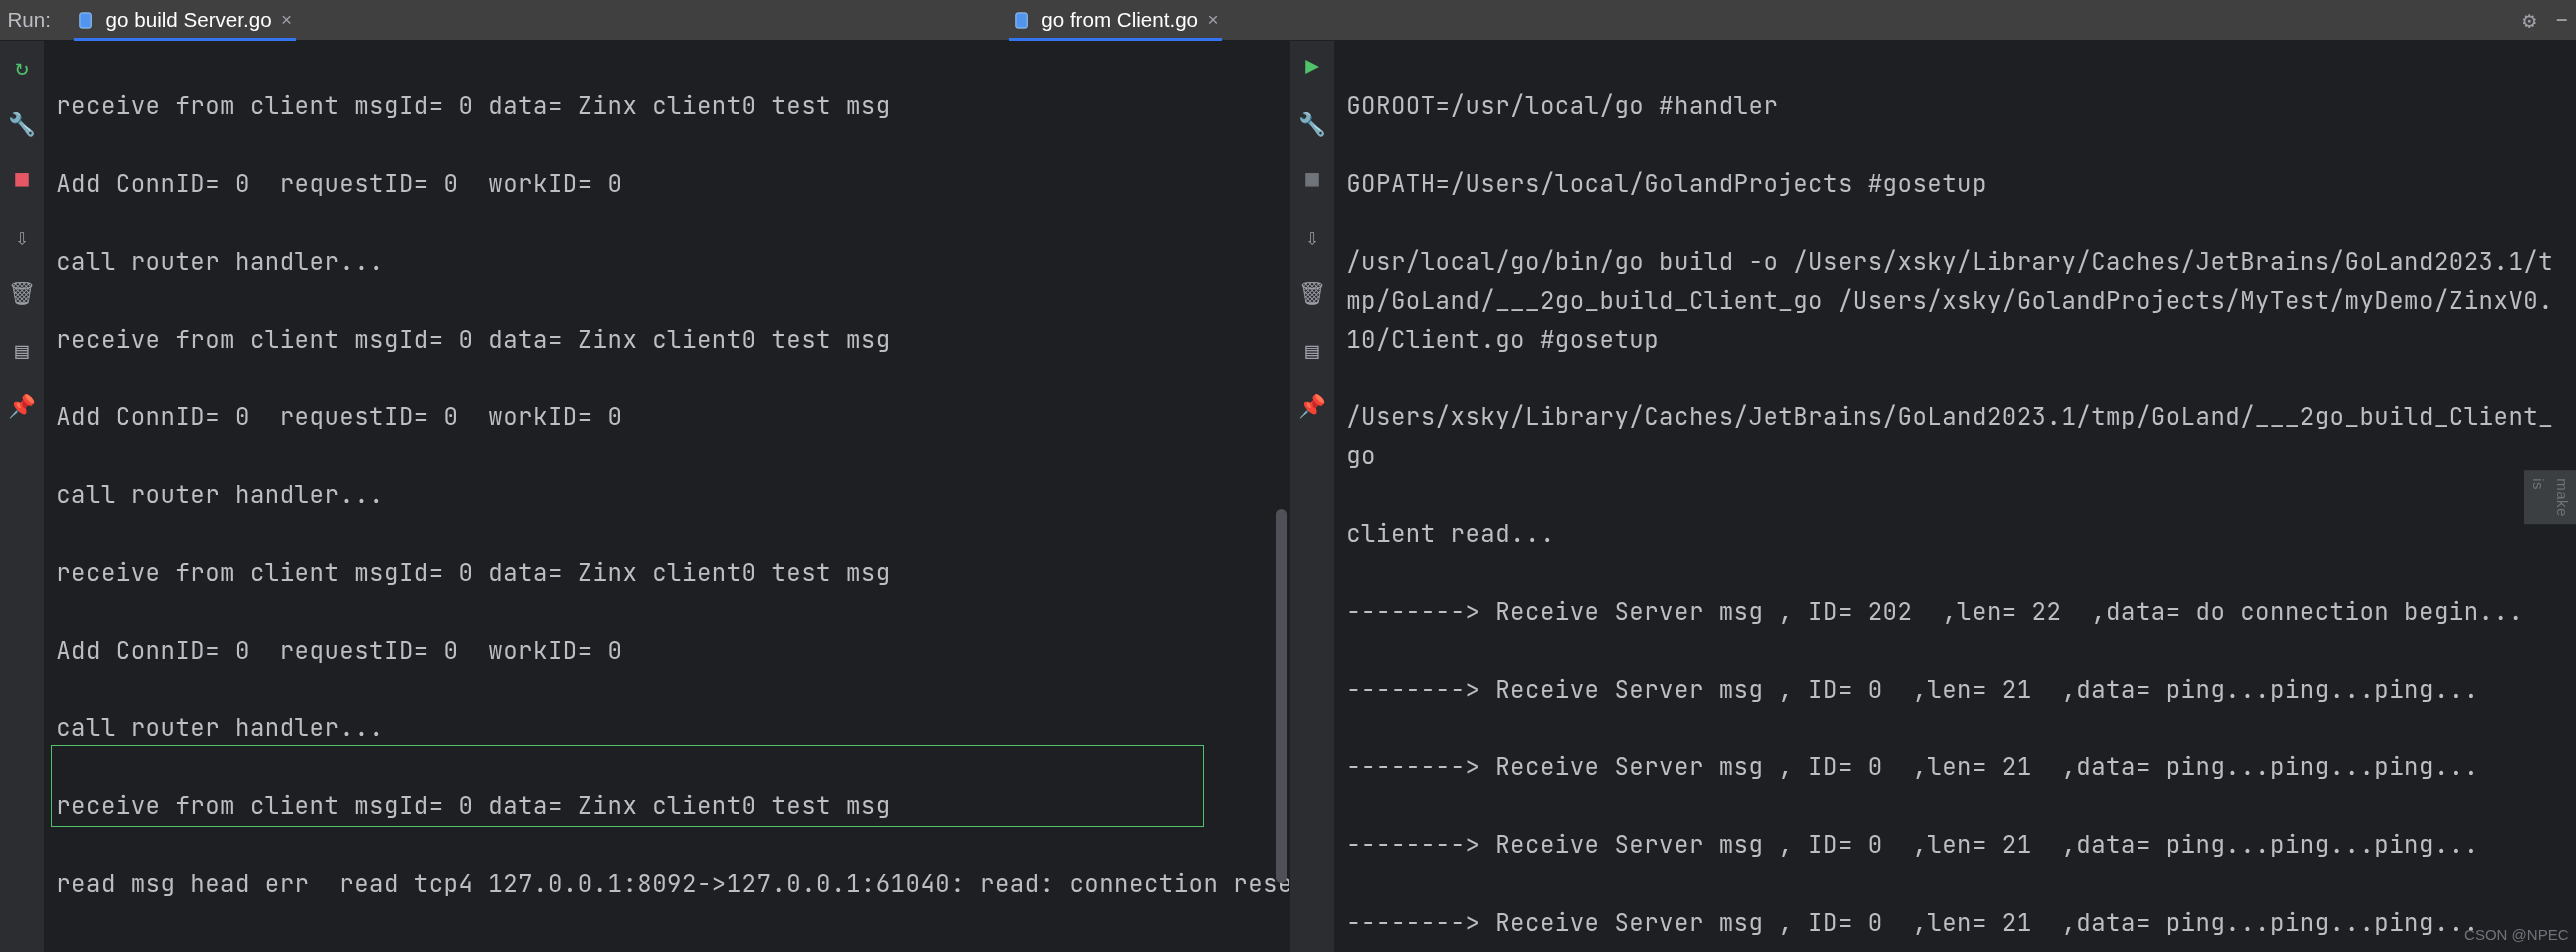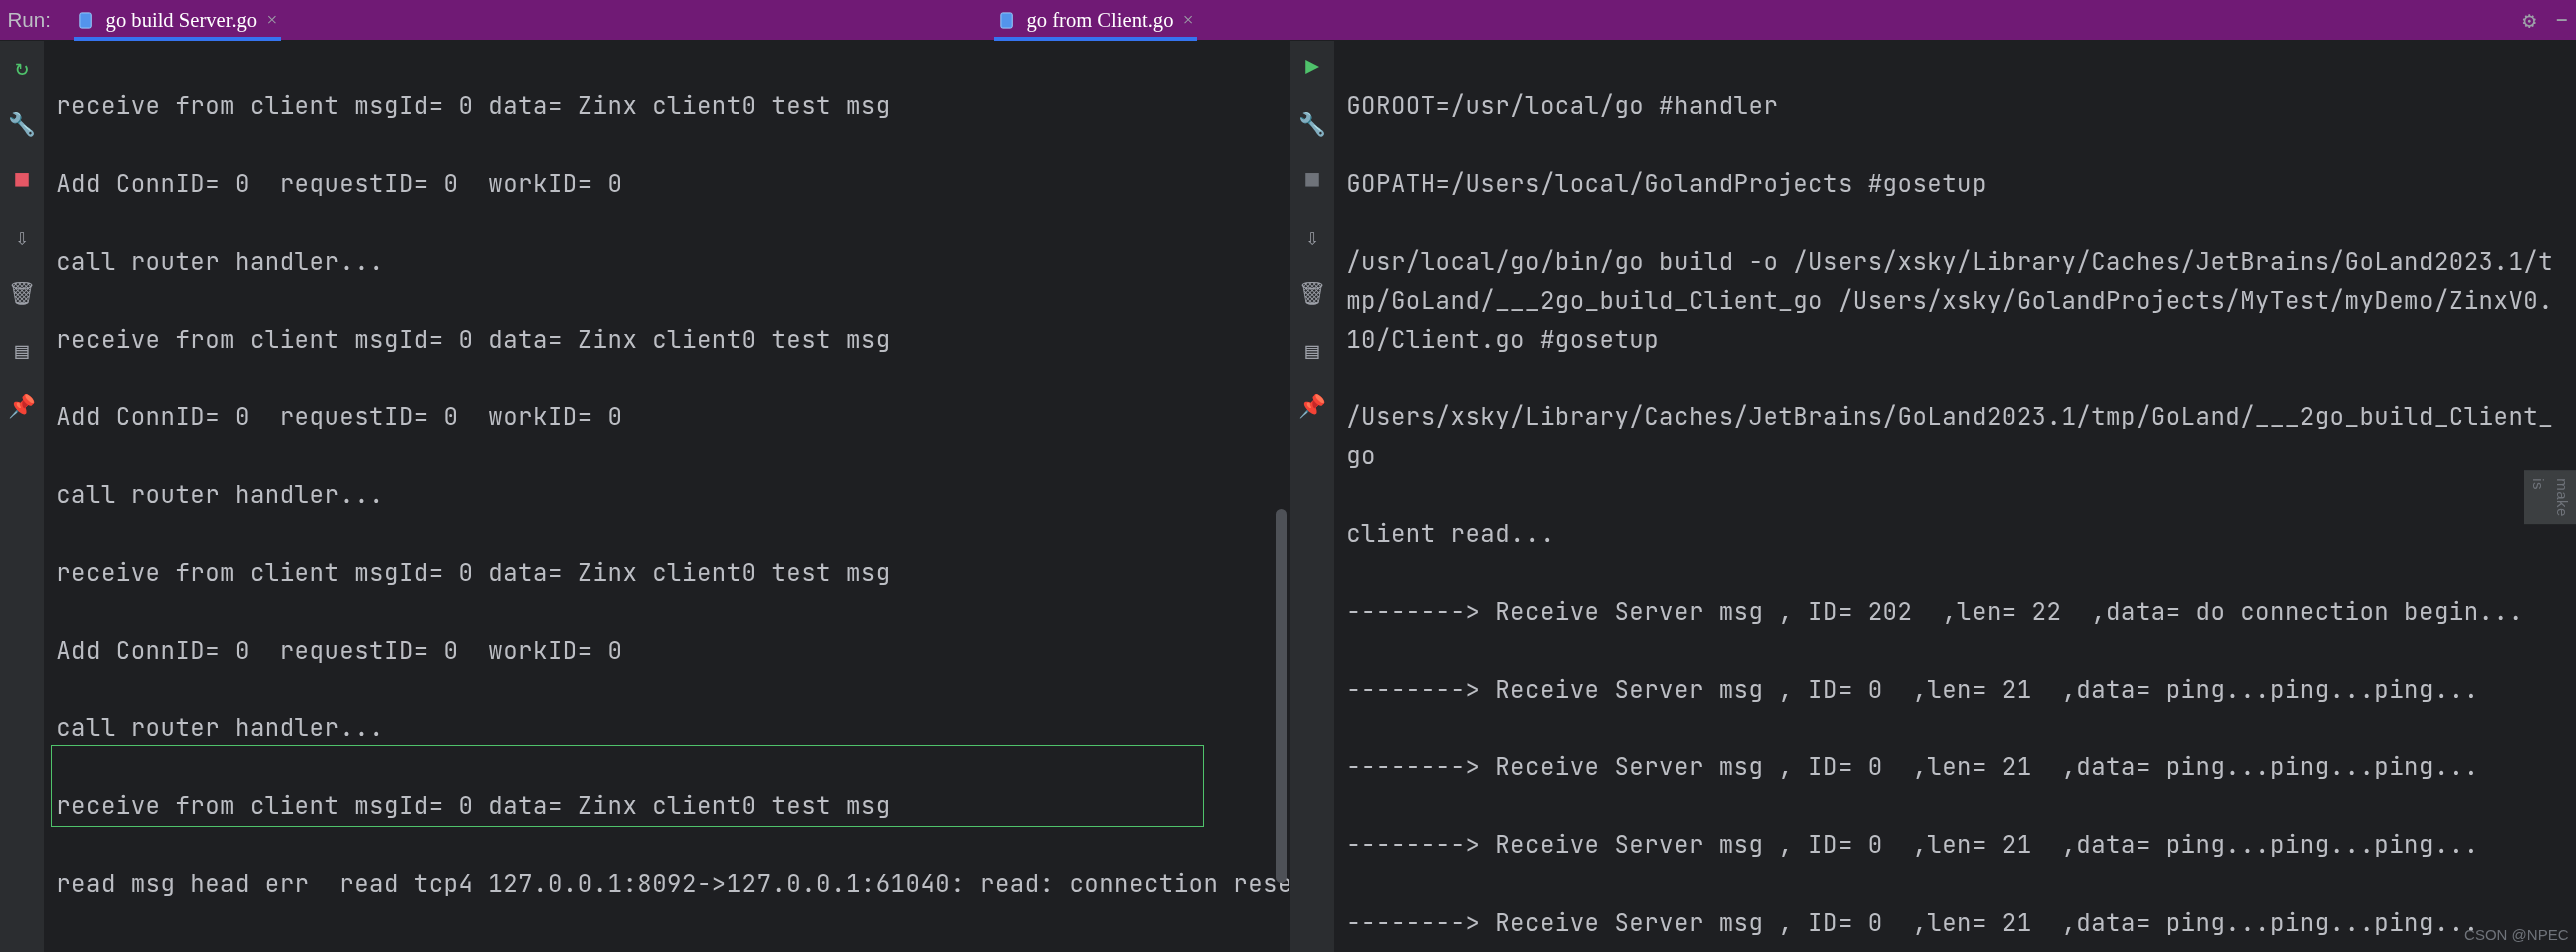--- a/index.html
+++ b/index.html
@@ -8,33 +8,33 @@
     height: 953px;
     background: #2b2d30;
     color: #bcbec4;
     font-family: "JetBrains Mono", "Menlo", "Consolas", monospace;
     font-size: 22.5px;
     overflow: hidden;
   }
   .root { display: flex; flex-direction: column; width: 100%; height: 100%; }
   .topbar {
     height: 41px;
-    background: #701a75;
+    background: #404040;
     display: flex;
     align-items: center;
     padding: 0 7.5px;
     border-bottom: 0.9px solid #1e1f22;
   }
   .run-label { color: #bcbec4; padding-right: 15px; font-family: sans-serif; font-size: 20.6px; }
   .tabs-row { display: flex; align-items: center; gap: 3.7px; flex: 1; }
   .tab {
     display: flex; align-items: center; gap: 9.4px;
     padding: 5.6px 11.2px;
     color: #bcbec4;
-    font-family: Liberation Serif, serif;
+    font-family: Liberation Sans, sans-serif;
     font-size: 20.6px;
     position: relative;
   }
   .tab.active { color: #fff; }
   .tab.active::after {
     content: "";
     position: absolute;
     left: 7.5px; right: 7.5px; bottom: -3.7px;
     height: 3.7px;
     background: #3574f0;

